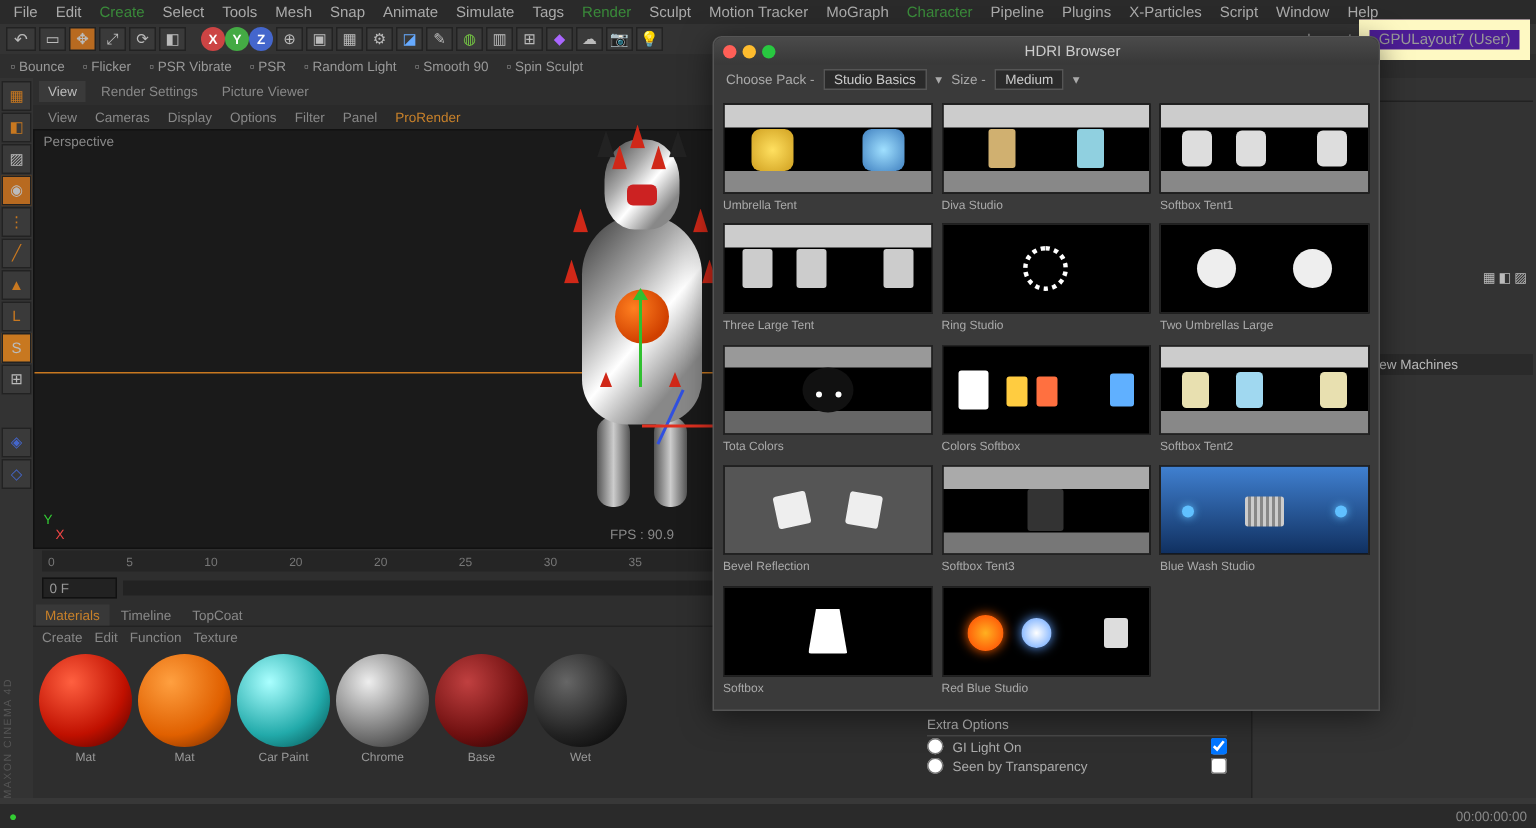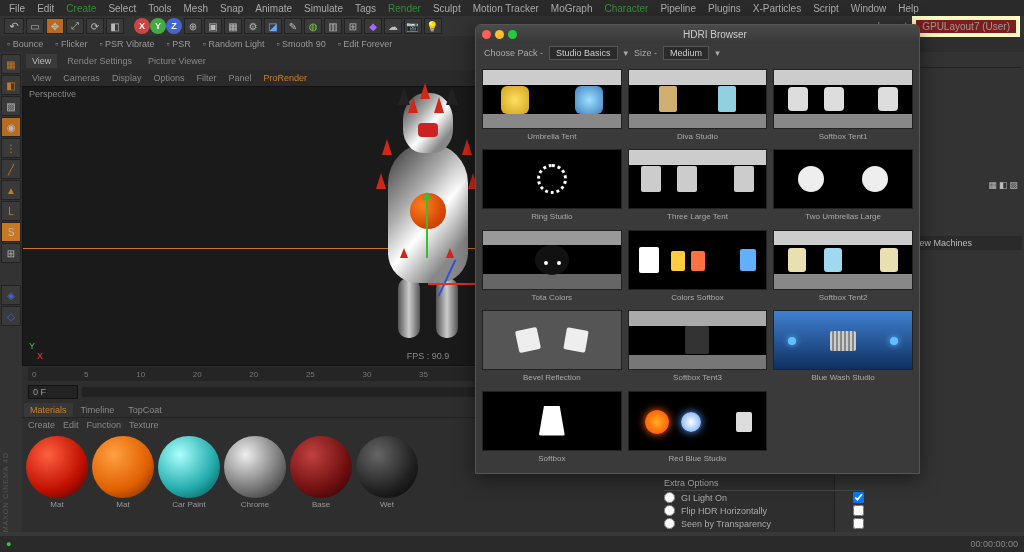--- a/index.html
+++ b/index.html
@@ -98,30 +98,30 @@
 .hdri .titlebar { height: 18px; background: linear-gradient(#4a4a4a, #383838); border-radius: 6px 6px 0 0; display: flex; align-items: center; padding: 0 6px; }
 .hdri .tlights { display: flex; gap: 4px; }
 .hdri .tlights div { width: 9px; height: 9px; border-radius: 50%; }
 .hdri .tl-r { background: #ff5f57; }
 .hdri .tl-y { background: #febc2e; }
 .hdri .tl-g { background: #28c840; }
 .hdri .title { flex: 1; text-align: center; font-size: 10px; color: #ccc; }
 .hdri .toolbar { height: 20px; display: flex; align-items: center; gap: 6px; padding: 0 8px; font-size: 9px; color: #aaa; }
 .hdri .dd { background: #2a2a2a; border: 1px solid #555; padding: 1px 6px; color: #ccc; }
 .hdri .grid { display: grid; grid-template-columns: repeat(3, 1fr); gap: 6px; padding: 6px; overflow: auto; height: 408px; }
-.hdri .cell { display: flex; flex-direction: column; align-items: center; gap: 3px; }
+.hdri .cell { display: flex; flex-direction: column; align-items: flex-start; gap: 3px; }
 .hdri .thumb { width: 100%; height: 60px; background: #000; border: 1px solid #222; position: relative; overflow: hidden; }
 .hdri .thumb .top { position: absolute; top: 0; left: 0; right: 0; height: 25%; background: #ccc; }
 .hdri .thumb .bot { position: absolute; bottom: 0; left: 0; right: 0; height: 25%; background: #888; }
 .hdri .cap { font-size: 8px; color: #aaa; }
 .sh { position: absolute; border-radius: 6px; }
 .sh.box { border-radius: 2px; }
 
 
-.extras { position: absolute; top: 476px; left: 664px; width: 200px; font-size: 9px; color: #aaa; }
+.extras { position: absolute; top: 476px; left: 618px; width: 200px; font-size: 9px; color: #aaa; }
 .extras .hdr { font-size: 9px; color: #999; padding: 2px 0; border-bottom: 1px solid #444; }
 .extras .row { display: flex; gap: 6px; padding: 1px 0; align-items: center; }
 .extras .row input { width: 11px; height: 11px; }
 
 .statusbar { position: absolute; bottom: 0; height: 16px; width: 100%; background: #2a2a2a; display: flex; align-items: center; padding: 0 6px; font-size: 9px; color: #888; }
 .statusbar .sp { flex: 1; }
 .watermark { position: absolute; bottom: 20px; left: 2px; font-size: 7px; color: #555; writing-mode: vertical-rl; transform: rotate(180deg); letter-spacing: 1px; }
 
 
 .coord { position: absolute; top: 390px; left: 478px; width: 140px; background: #2e2e2e; padding: 2px; font-size: 9px; color: #999; }
@@ -176,31 +176,31 @@
   <div class="icon">✎</div>
   <div class="icon" style="color:#7c4">◍</div>
   <div class="icon">▥</div>
   <div class="icon">⊞</div>
   <div class="icon" style="color:#a6f">◆</div>
   <div class="icon">☁</div>
   <div class="icon">📷</div>
   <div class="icon">💡</div>
   <div class="spacer"></div>
   <span class="layout">Layout:</span>
-  <span class="layout" style="background:#7f1d1d;padding:1px 6px;border:4px solid #fef9c3">GPULayout7 (User)</span>
+  <span class="layout" style="background:#4c1d95;padding:1px 6px;border:7px solid #fef9c3">GPULayout7 (User)</span>
 </div>
 
 <div class="tb2" id="tb2">
     <span>▫ Bounce</span>
     <span>▫ Flicker</span>
     <span>▫ PSR Vibrate</span>
     <span>▫ PSR</span>
     <span>▫ Random Light</span>
     <span>▫ Smooth 90</span>
-    <span>▫ Edit Forever</span>
+    <span>▫ Spin Sculpt</span>
   </div>
 
 <div class="main">
 
   <div class="leftbar">
     <div style="color:#c87820">▦</div>
     <div style="color:#c87820">◧</div>
     <div>▨</div>
     <div class="sel">◉</div>
     <div style="color:#c87820">⋮</div>
@@ -416,32 +416,32 @@
           <div class="top"></div>
           <div class="bot"></div>
           <div class="sh box" style="width:20px;height:24px;background:#ddd;top:17px;left:14px;border-radius:4px"></div>
           <div class="sh box" style="width:20px;height:24px;background:#ddd;top:17px;left:50px;border-radius:4px"></div>
           <div class="sh box" style="width:20px;height:24px;background:#ddd;top:17px;right:14px;border-radius:4px"></div>
         </div>
         <div class="cap">Softbox Tent1</div>
       </div>
       <div class="cell">
         <div class="thumb">
-          <div class="sh" style="width:30px;height:30px;border:3px dotted #fff;border-radius:50%;top:14px;left:50%;transform:translateX(-50%)"></div>
-        </div>
-        <div class="cap">Ring Studio</div>
-      </div>
-      <div class="cell">
-        <div class="thumb">
           <div class="top"></div>
           <div class="sh box" style="width:20px;height:26px;background:#ccc;top:16px;left:12px"></div>
           <div class="sh box" style="width:20px;height:26px;background:#ccc;top:16px;left:48px"></div>
           <div class="sh box" style="width:20px;height:26px;background:#ccc;top:16px;right:12px"></div>
         </div>
         <div class="cap">Three Large Tent</div>
+      </div>
+      <div class="cell">
+        <div class="thumb">
+          <div class="sh" style="width:30px;height:30px;border:3px dotted #fff;border-radius:50%;top:14px;left:50%;transform:translateX(-50%)"></div>
+        </div>
+        <div class="cap">Ring Studio</div>
       </div>
       <div class="cell">
         <div class="thumb">
           <div class="sh" style="width:26px;height:26px;background:#eee;border-radius:50%;top:16px;left:24px"></div>
           <div class="sh" style="width:26px;height:26px;background:#eee;border-radius:50%;top:16px;right:24px"></div>
         </div>
         <div class="cap">Two Umbrellas Large</div>
       </div>
       <div class="cell">
         <div class="thumb">
@@ -517,26 +517,20 @@
 <div class="extras">
   <div class="hdr">Extra Options</div>
   <div class="row">
       <input type="radio" style="">
       <span>GI Light On</span>
       <span style="flex:1"></span>
       <input type="checkbox" checked="" style="">
     </div>
   <div class="row">
       <input type="radio" style="">
-      <span>Flip HDR Horizontally</span>
-      <span style="flex:1"></span>
-      <input type="checkbox" style="">
-    </div>
-  <div class="row">
-      <input type="radio" style="">
       <span>Seen by Transparency</span>
       <span style="flex:1"></span>
       <input type="checkbox" style="">
     </div>
 </div>
 
 <div class="watermark">MAXON CINEMA 4D</div>
 
 <div class="statusbar">
   <span style="color:#3c3">●</span>

